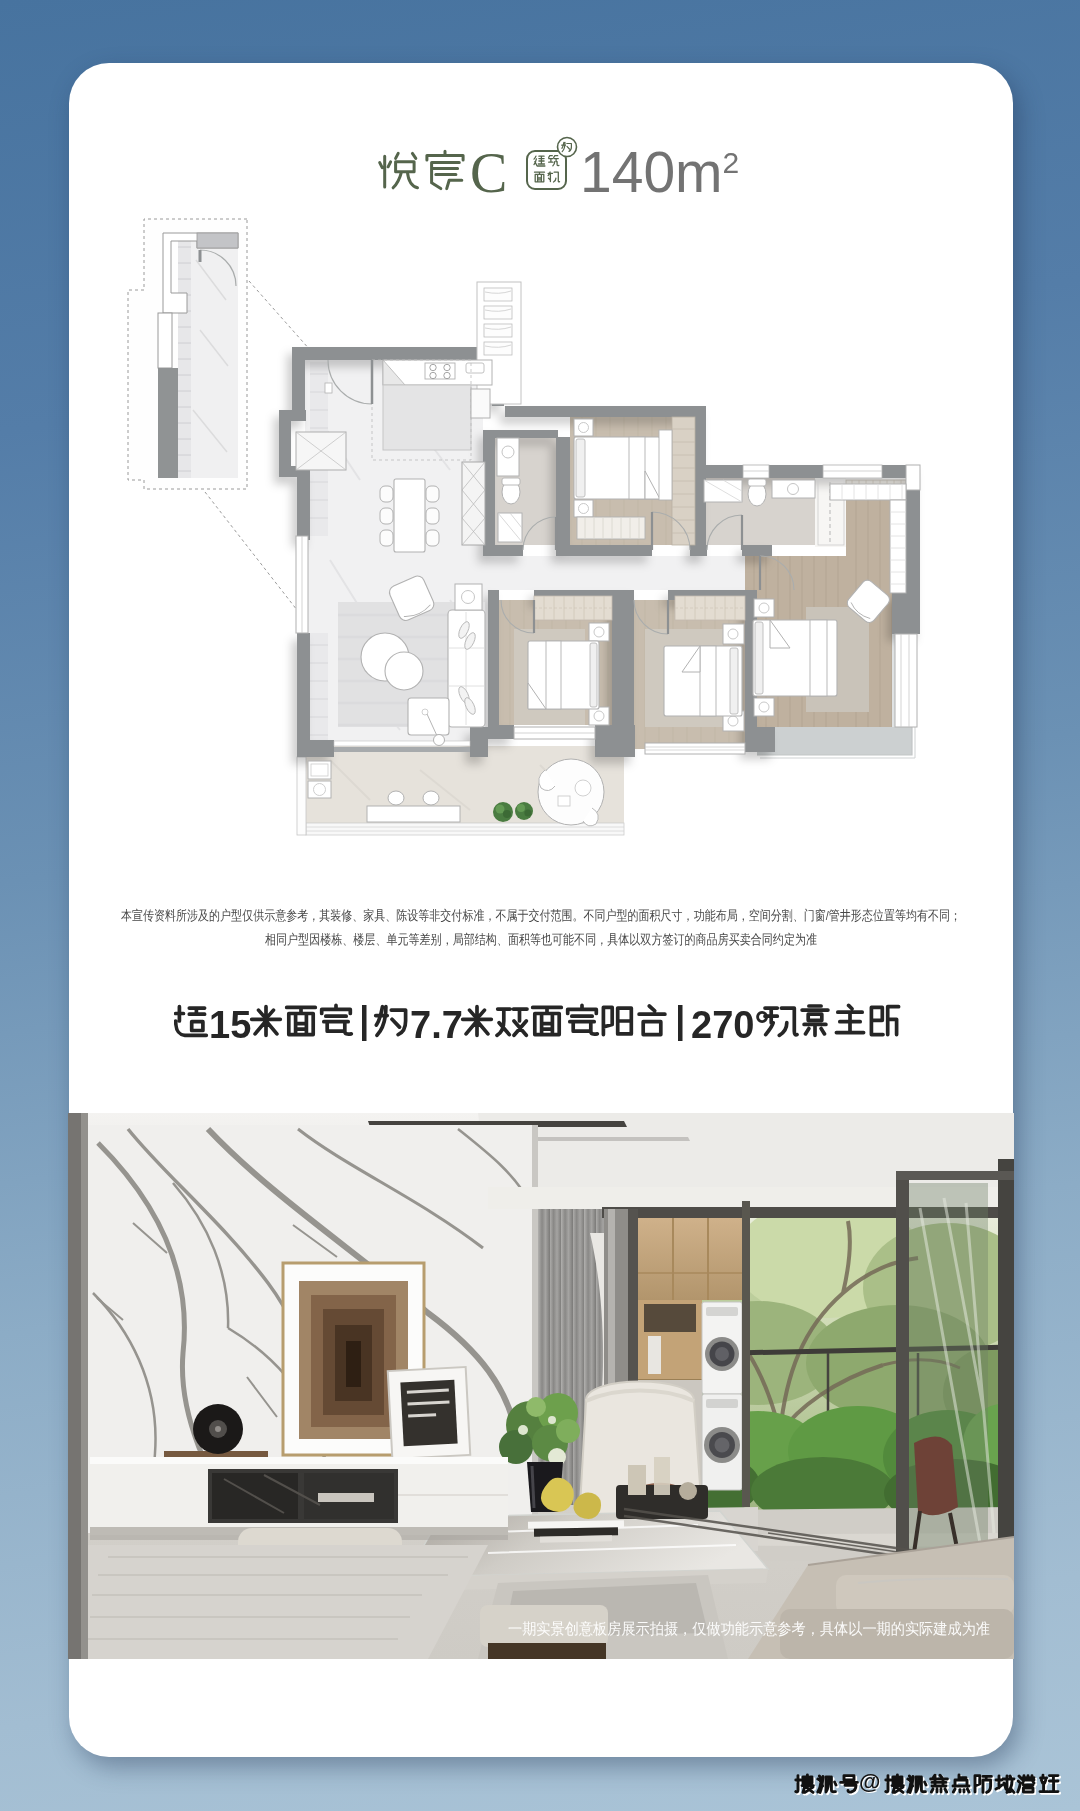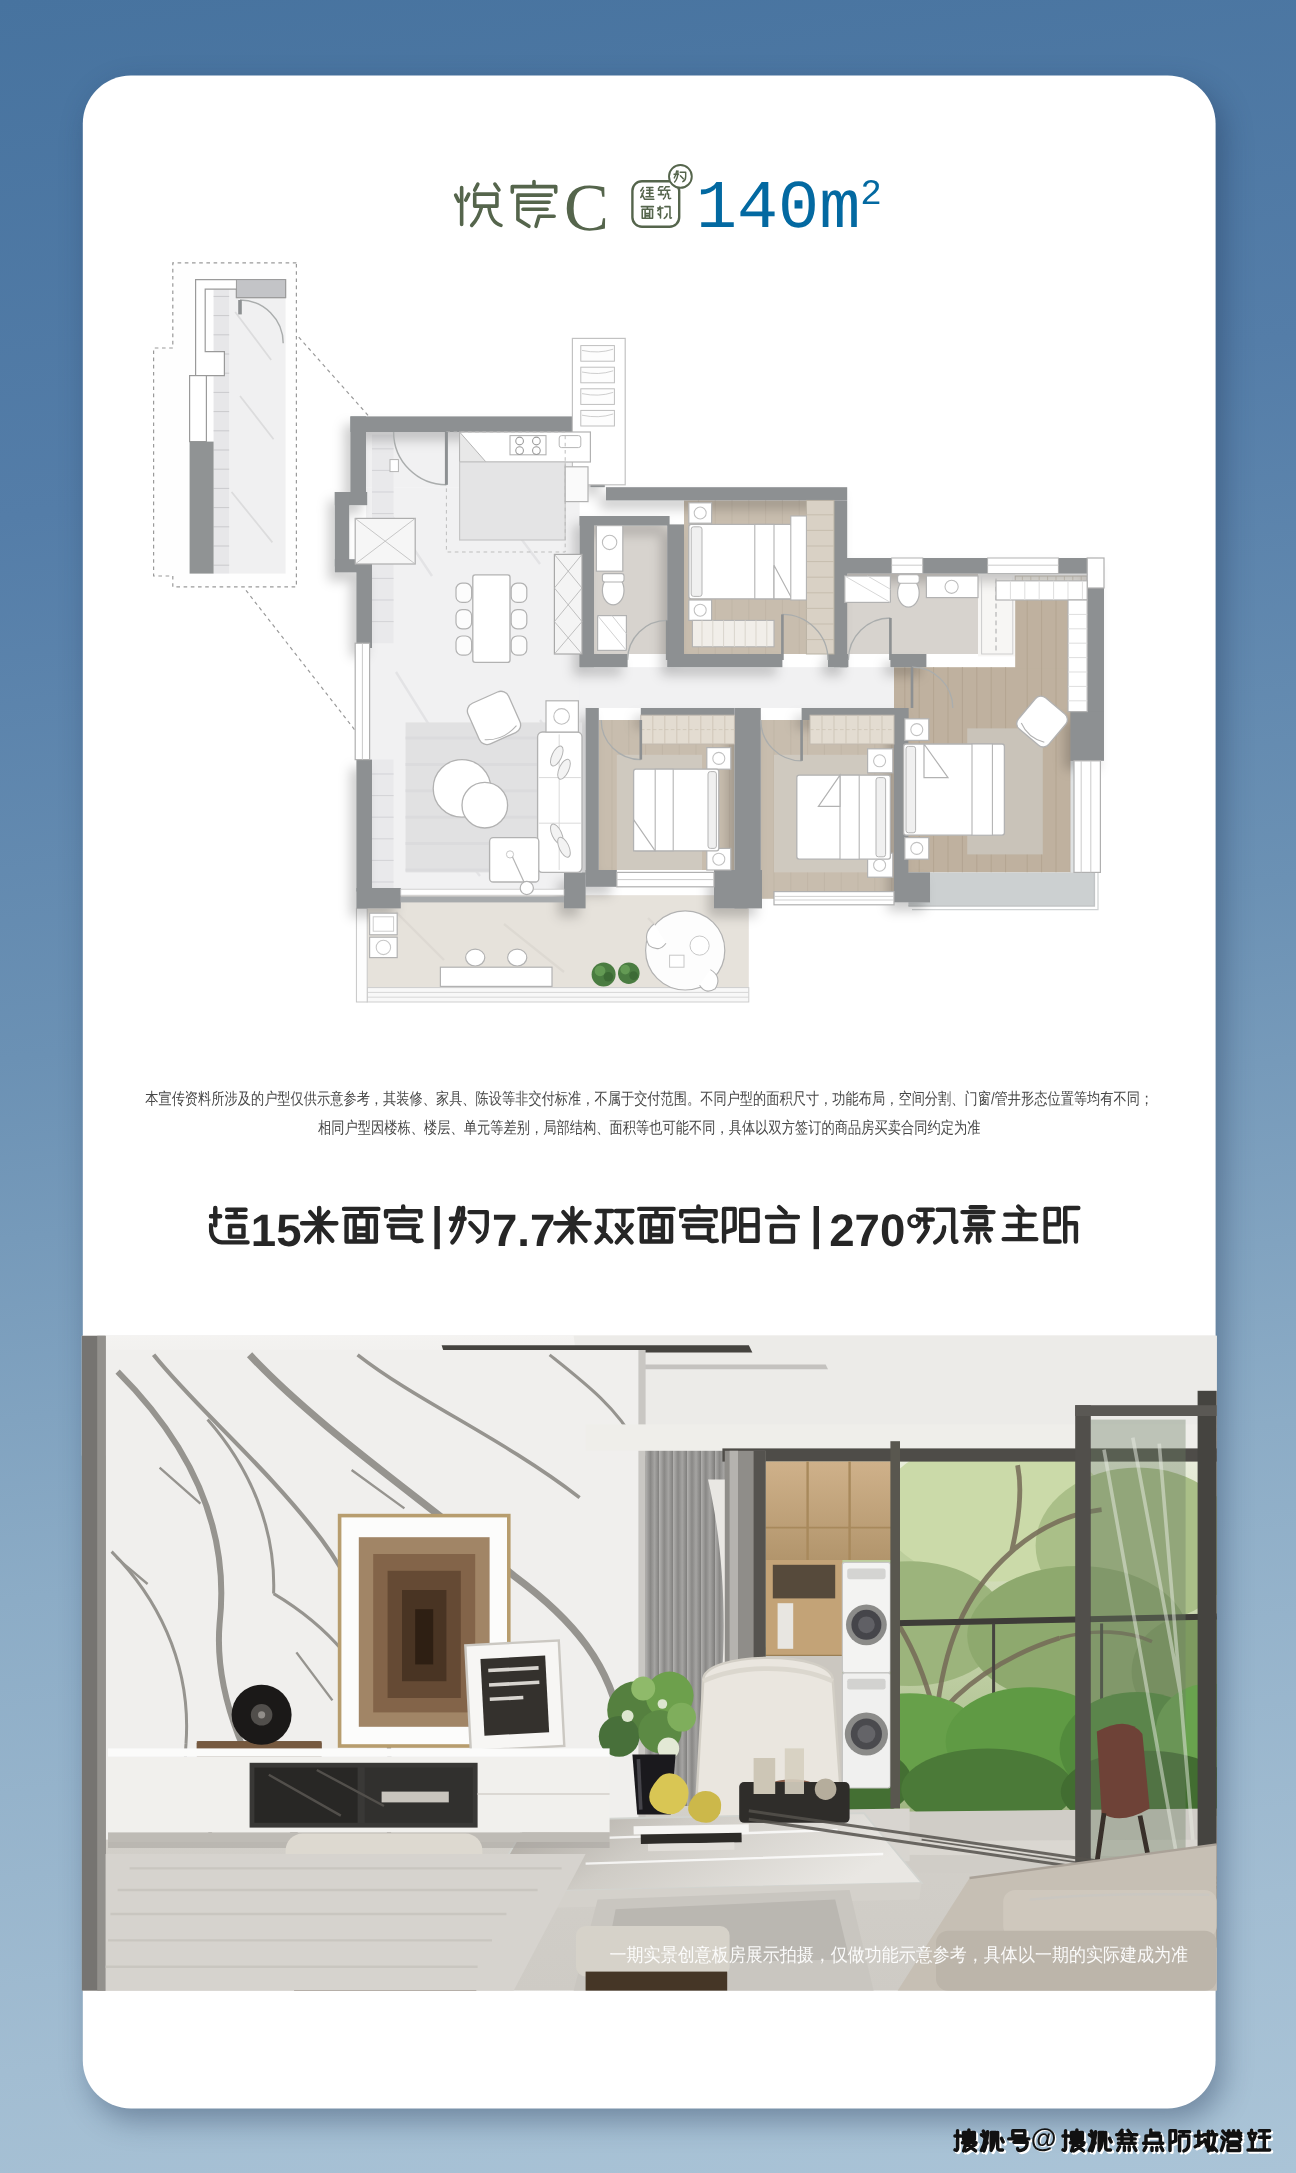--- a/index.html
+++ b/index.html
@@ -18,21 +18,21 @@
   </svg>
 <svg class="abs" style="left:520px;top:130px" width="80px" height="70px" viewBox="0 0 80 70">
     <rect x="7" y="21" width="39" height="38" rx="8" fill="none" stroke="#55654c" stroke-width="2"></rect>
     <path d="M 15.9 26.2 C 15.3 27.4 14.7 28.4 14.0 29.1 M 16.4 28.8 C 15.9 31.0 14.9 33.4 14.0 34.6 M 14.9 31.6 L 17.1 36.0 L 24.9 36.0 M 18.9 26.2 H 24.1 M 21.4 26.2 V 34.0 M 18.9 28.6 H 24.1 M 18.9 31.0 H 24.1 M 18.3 34.0 H 24.5" fill="none" stroke="#55654c" stroke-width="1.3" stroke-linecap="round" stroke-linejoin="round"></path>
     <path d="M 29.9 25.7 L 28.7 27.4 M 29.9 25.7 H 32.3 M 34.9 25.7 L 33.7 27.4 M 34.9 25.7 H 37.7 M 28.7 28.6 H 32.9 M 30.9 28.6 V 32.2 M 28.7 32.2 H 32.9 M 34.1 28.6 H 38.3 M 36.1 28.6 V 31.6 M 34.7 31.6 C 34.7 33.4 34.1 34.8 32.9 35.8 M 37.1 31.6 V 34.6 C 37.1 35.6 37.7 35.8 38.9 35.3" fill="none" stroke="#55654c" stroke-width="1.3" stroke-linecap="round" stroke-linejoin="round"></path>
     <path d="M 14.5 42.2 H 24.5 M 19.5 42.2 V 44.4 M 15.2 44.4 H 23.8 V 51.8 H 15.2 Z M 17.6 44.4 V 51.8 M 21.4 44.4 V 51.8 M 17.6 48.0 H 21.4 M 17.6 49.9 H 21.4" fill="none" stroke="#55654c" stroke-width="1.3" stroke-linecap="round" stroke-linejoin="round"></path>
     <path d="M 30.1 42.0 C 29.7 43.4 28.9 44.6 28.1 45.6 M 28.1 43.4 H 32.5 M 30.4 43.4 V 51.6 M 28.5 48.2 L 29.9 49.6 M 34.1 42.2 H 38.3 V 48.2 M 35.9 48.2 C 35.9 49.9 34.9 51.2 33.5 52.0 M 38.3 48.2 V 51.2 C 38.3 51.8 38.9 52.0 39.5 51.6" fill="none" stroke="#55654c" stroke-width="1.3" stroke-linecap="round" stroke-linejoin="round"></path>
     <circle cx="47" cy="17" r="9.5" fill="#fff" stroke="#55654c" stroke-width="1.6"></circle>
     <path d="M 43.9 12.4 C 43.5 14.8 42.8 17.0 41.9 18.3 M 45.0 12.4 C 45.0 16.4 43.9 19.8 42.2 21.6 M 41.7 15.2 H 45.5 M 46.8 13.5 H 51.4 V 17.0 C 51.4 19.4 50.5 20.7 49.0 21.4 M 47.0 16.4 L 49.4 19.0" fill="none" stroke="#55654c" stroke-width="1.2" stroke-linecap="round" stroke-linejoin="round"></path>
   </svg>
-<div class="abs" style="left:580px;top:132px;width:160px;height:70px;font-family:Liberation Mono, monospace;color:#0369a1;font-size:57px;line-height:62px;">140m<span style="font-size:30px;vertical-align:19px;">2</span></div>
+<div class="abs" style="left:580px;top:132px;width:160px;height:70px;font-family:Liberation Sans, sans-serif;color:#737373;font-size:57px;line-height:62px;">140m<span style="font-size:30px;vertical-align:19px;">2</span></div>
 <svg class="abs" style="left:110px;top:205px" width="865px" height="690px" viewBox="110 205 865 690">
     <defs>
       <filter id="sh" x="-20%" y="-20%" width="140%" height="140%">
         <feDropShadow dx="-5" dy="7" stdDeviation="5" flood-color="#000" flood-opacity="0.20"></feDropShadow>
       </filter>
     </defs>
     <path d="M247,219 H144 V290 H128 V480 H144 V489 H247 Z" fill="#fefefe" stroke="#9a9a9a" stroke-width="1" stroke-dasharray="3,3"></path>
     <rect x="191" y="237" width="47" height="241" fill="#f0f0f1"></rect>
     <path d="M196,260 l30,40 M200,330 l28,36 M193,410 l34,42" stroke="#dcdcdd" stroke-width="1.5" fill="none"></path>
     <rect x="178" y="237" width="13" height="241" fill="#e7e7e9"></rect>

